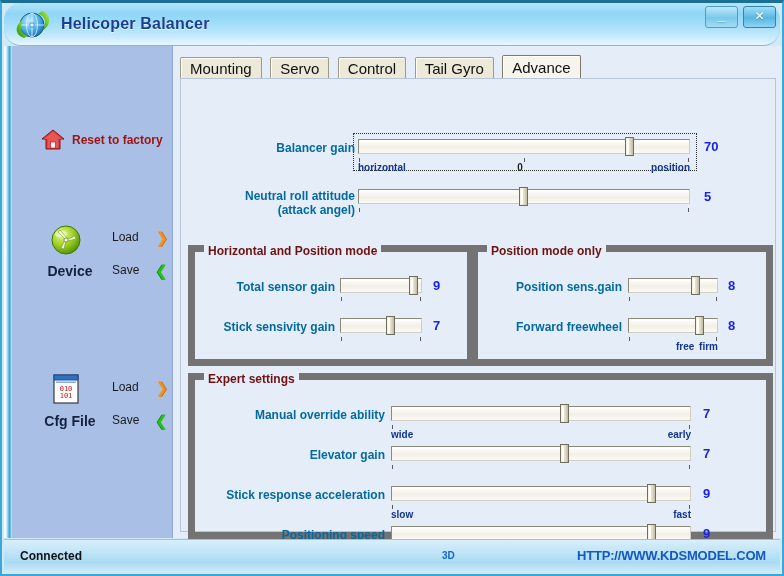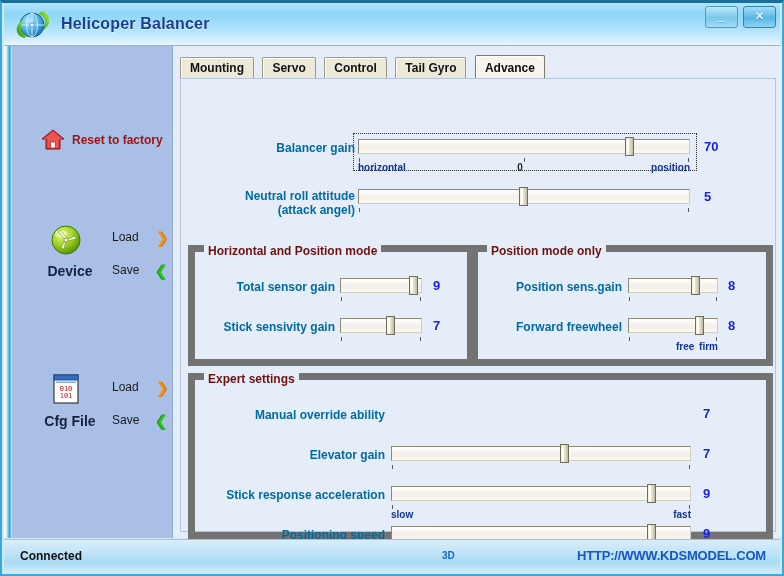--- a/index.html
+++ b/index.html
@@ -12,20 +12,21 @@
     position:relative;width:784px;height:576px;box-sizing:border-box;
     background:#cfe9f7;
     border:2px solid #3aa8d8;
     border-top:3px solid #1b6f96;
   }
   
   .titlebar{
     position:absolute;left:2px;top:0;width:776px;height:42px;
     background:linear-gradient(to bottom,#b5e4fa 0%,#8ed6f7 26%,#aee2fb 62%,#cfeefd 86%,#e8f6fe 100%);
     border-bottom:1px solid #74bfe0;
+    border-radius:17px;
   }
   .applogo{
     position:absolute;left:8px;top:5px;width:42px;height:34px;
   }
   .title-text{
     position:absolute;left:57px;top:12px;
     font-size:16px;font-weight:bold;color:#1b3f8f;
     letter-spacing:.2px;
     text-shadow:0 1px 0 #e9f7ff;
   }
@@ -79,21 +80,21 @@
   .arrow.left{color:#25c21a;text-shadow:-1px 0 0 #0f8b08;}
   
   .main{
     position:absolute;left:171px;top:43px;width:609px;height:492px;
     background:#e5eef8;
   }
   .tabstrip{position:absolute;left:7px;top:7px;height:26px;}
   .tab{
     display:inline-block;height:21px;line-height:21px;padding:0 9px;
     margin-right:4px;vertical-align:bottom;
-    font-size:12px;font-weight:bold;color:#101010;
+    font-size:15px;font-weight:normal;color:#101010;
     background:#ece9d8;
     border:1px solid #9c9a84;border-bottom:none;
     border-radius:2px 2px 0 0;cursor:pointer;
     box-shadow:inset 1px 1px 0 #fffdf4;
   }
   .tab.active{
     height:25px;line-height:24px;background:#f6f4ec;
     border-color:#7d7b66;position:relative;top:2px;
   }
   .panel{
@@ -337,20 +338,28 @@
           <div class="slab" style="left:0;padding-left:48px;">free</div>
           <div class="slab" style="right:0;">firm</div>
         </div>
         <div class="val" style="left:250px;top:66px;">8</div>
       </div>
 
       <div class="gbox" style="left:7px;top:294px;width:571px;height:152px;">
         <div class="gtitle">Expert settings</div>
 
         <div class="lbl" style="left:10px;top:28px;width:180px;">Manual override ability</div>
+        <div class="slider" style="left:196px;top:24px;width:300px;">
+          <div class="strack"></div>
+          <div class="sthumb" style="left:58%;"></div>
+          <div class="stick" style="left:1px;"></div>
+          <div class="stick" style="right:1px;"></div>
+          <div class="slab" style="left:0;">wide</div>
+          <div class="slab" style="right:0;">early</div>
+        </div>
         <div class="val" style="left:508px;top:26px;">7</div>
 
         <div class="lbl" style="left:10px;top:68px;width:180px;">Elevator gain</div>
         <div class="slider" style="left:196px;top:64px;width:300px;">
           <div class="strack"></div>
           <div class="sthumb" style="left:58%;"></div>
           <div class="stick" style="left:1px;"></div>
           <div class="stick" style="right:1px;"></div>
         </div>
         <div class="val" style="left:508px;top:66px;">7</div>

